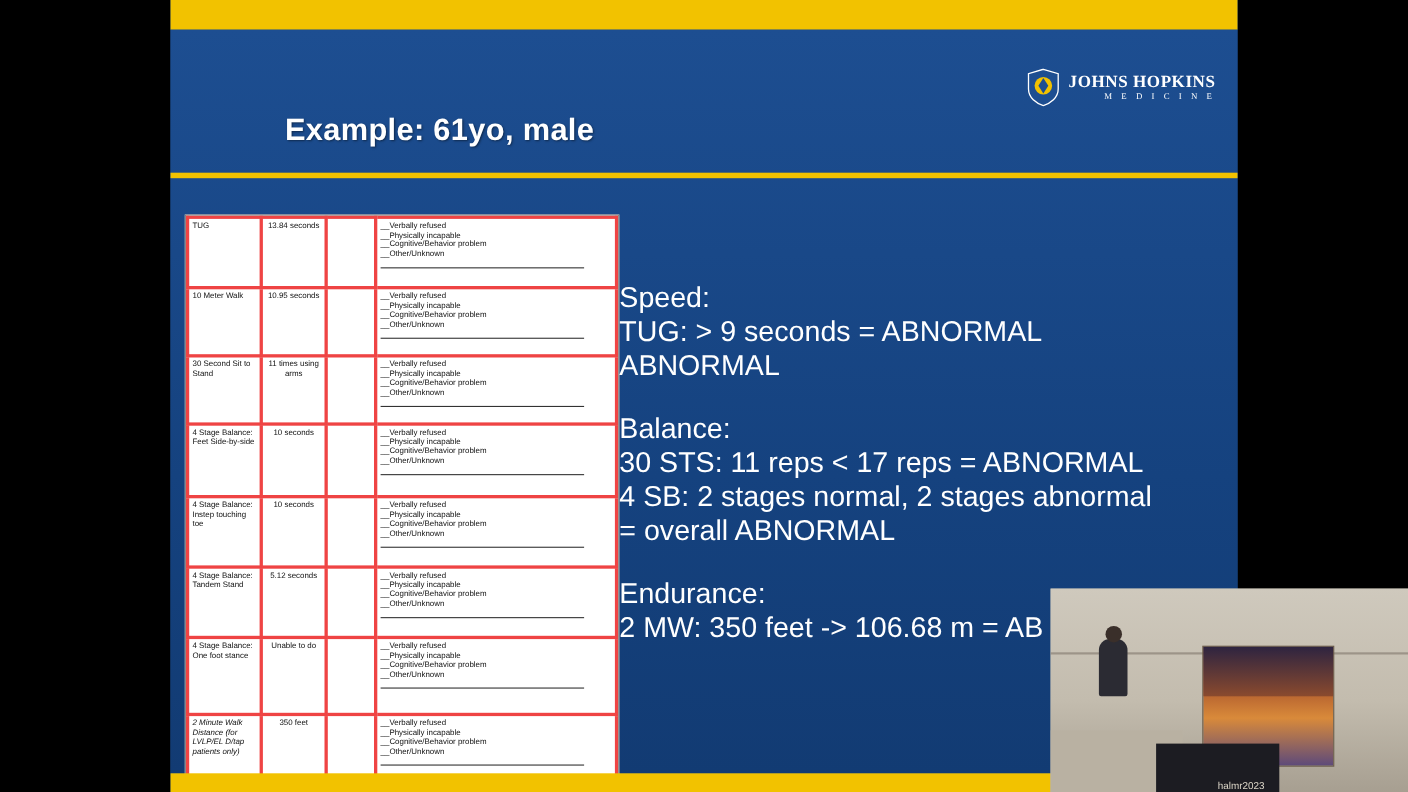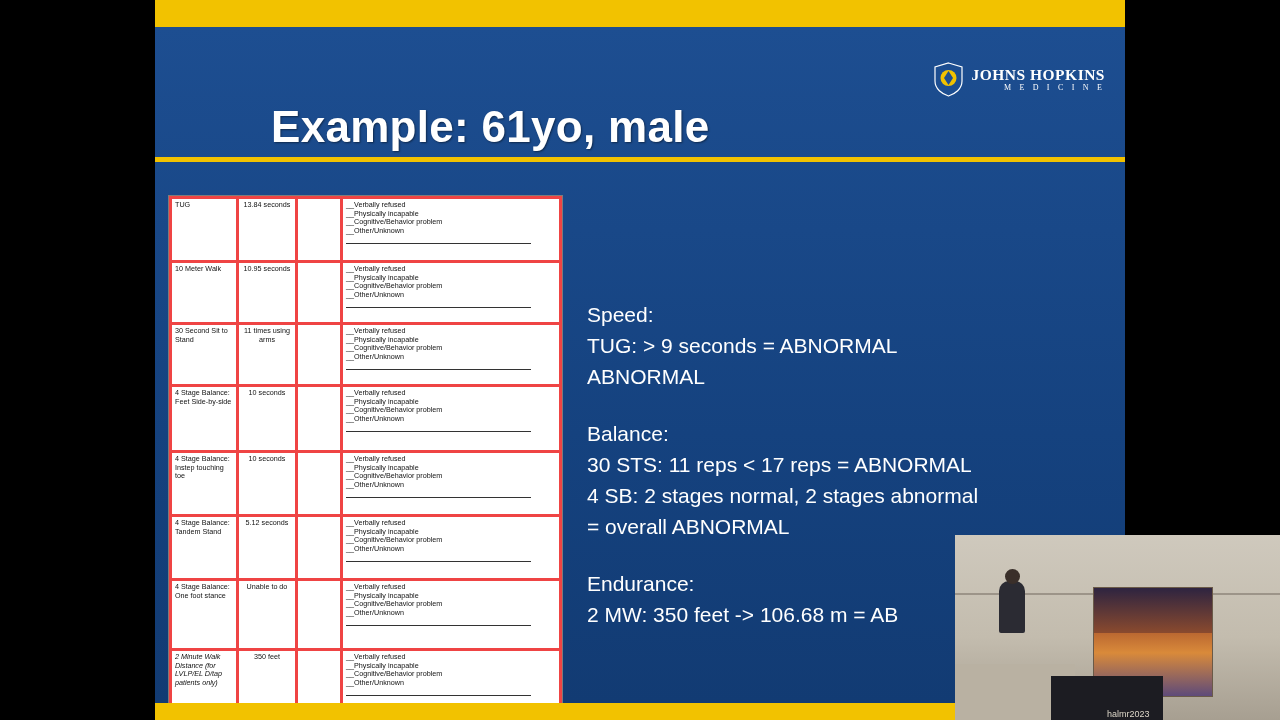--- a/index.html
+++ b/index.html
@@ -90,24 +90,24 @@
     font-size: 8px;
     letter-spacing: 3.2px;
     text-align: right;
     font-family: "Liberation Serif", serif;
     margin-top: 1px;
   }
 
   
   .slide-title {
     position: absolute;
-    left: 116px;
+    left: 104px;
     top: 75px;
     color: #ffffff;
-    font-size: 44px;
+    font-size: 28px;
     font-weight: bold;
     letter-spacing: 0.3px;
     text-shadow: 1px 1px 2px rgba(0,0,0,0.45);
   }
 
   
   .form-wrap {
     position: absolute;
     left: 13px;
     top: 168px;
@@ -140,27 +140,26 @@
     display: block;
     border-bottom: 1px solid #333;
     width: 88%;
     height: 7px;
   }
   .italic { font-style: italic; }
 
   
   .notes {
     position: absolute;
-    left: 432px;
+    left: 408px;
     top: 228px;
     width: 540px;
     color: #ffffff;
-    font-size: 21px;
+    font-size: 26px;
     line-height: 31px;
-    margin-top: 44px;
   }
   .notes .group { margin-bottom: 26px; }
   .notes .group:last-child { margin-bottom: 0; }
 
   
   .pip {
     position: absolute;
     right: 0;
     bottom: 0;
     width: 325px;

